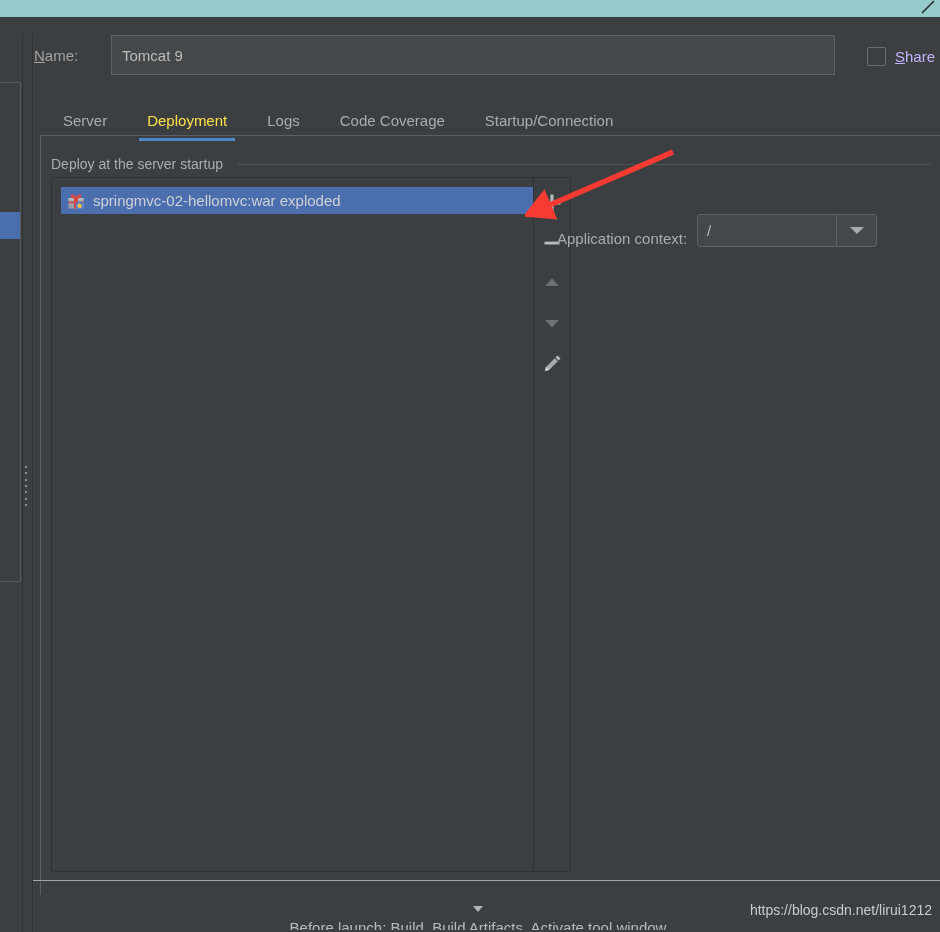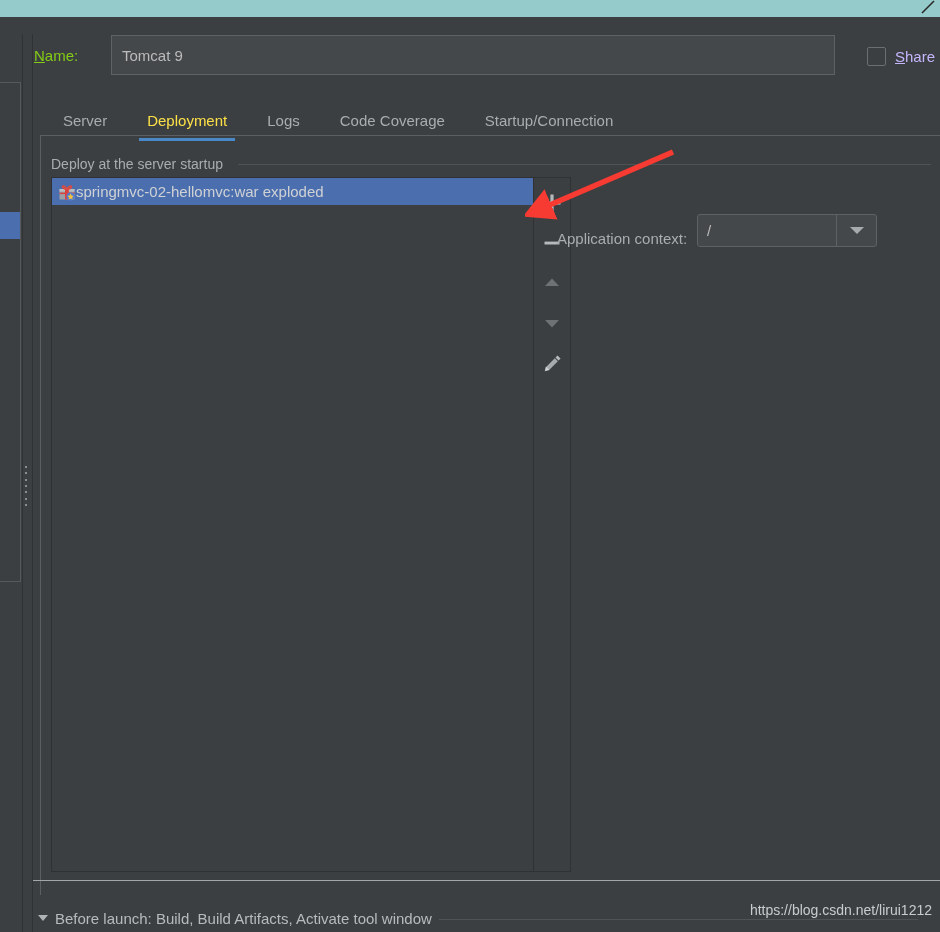--- a/index.html
+++ b/index.html
@@ -70,21 +70,21 @@
     background: #3c3f41;
   }
 
   
   .name-row {
     position: absolute; left: 0px; top: 18px;
     width: 907px; height: 44px;
   }
   .name-label {
     position: absolute; left: 1px; top: 12px;
-    font-size: 15px; color: #84cc16;
+    font-size: 15px; color: #a3a3a3;
   }
   .name-label u { text-decoration: underline; }
   .name-input {
     position: absolute; left: 78px; top: 0px;
     width: 724px; height: 40px;
     background: #45484a;
     border: 1px solid #5e6265;
     color: #bbbbbb;
     font-family: "Liberation Sans", sans-serif;
     font-size: 15px;
@@ -146,22 +146,22 @@
   
   .list-wrap {
     position: absolute; left: 18px; top: 160px;
     width: 505px; height: 695px;
     border: 1px solid #2f3133;
     background: #3c3f41;
   }
   .list-row {
     position: relative;
     height: 27px;
-    margin: 0; padding: 0 6px;
-    display: flex; align-items: center; gap: 0;
+    margin: 9px; padding: 0 6px;
+    display: flex; align-items: center; gap: 8px;
     background: #4b6eaf;
   }
   .list-row .lbl { font-size: 15px; color: #cfd2d4; white-space: nowrap; }
 
   .artifact-icon {
     position: relative;
     width: 18px; height: 18px; flex: 0 0 auto;
   }
 
   .list-toolbar {
@@ -212,20 +212,21 @@
   
   .bottom-rule {
     position: absolute; left: 33px; top: 880px;
     width: 907px; height: 1px; background: #a2a6a8;
   }
   .before-launch {
     position: absolute; left: 38px; top: 906px;
     width: 880px; height: 24px;
     display: flex; align-items: center; gap: 7px;
     overflow: hidden;
+    flex-direction: column;
   }
   .before-launch .tri {
     width: 0; height: 0;
     border-left: 5px solid transparent;
     border-right: 5px solid transparent;
     border-top: 6px solid #b0b3b5;
     flex: 0 0 auto;
   }
   .before-launch .txt { font-size: 15px; color: #b8bbbd; white-space: nowrap; }
   .before-launch .rule { flex: 1 1 auto; height: 1px; background: #4f5355; margin-top: 2px; }

